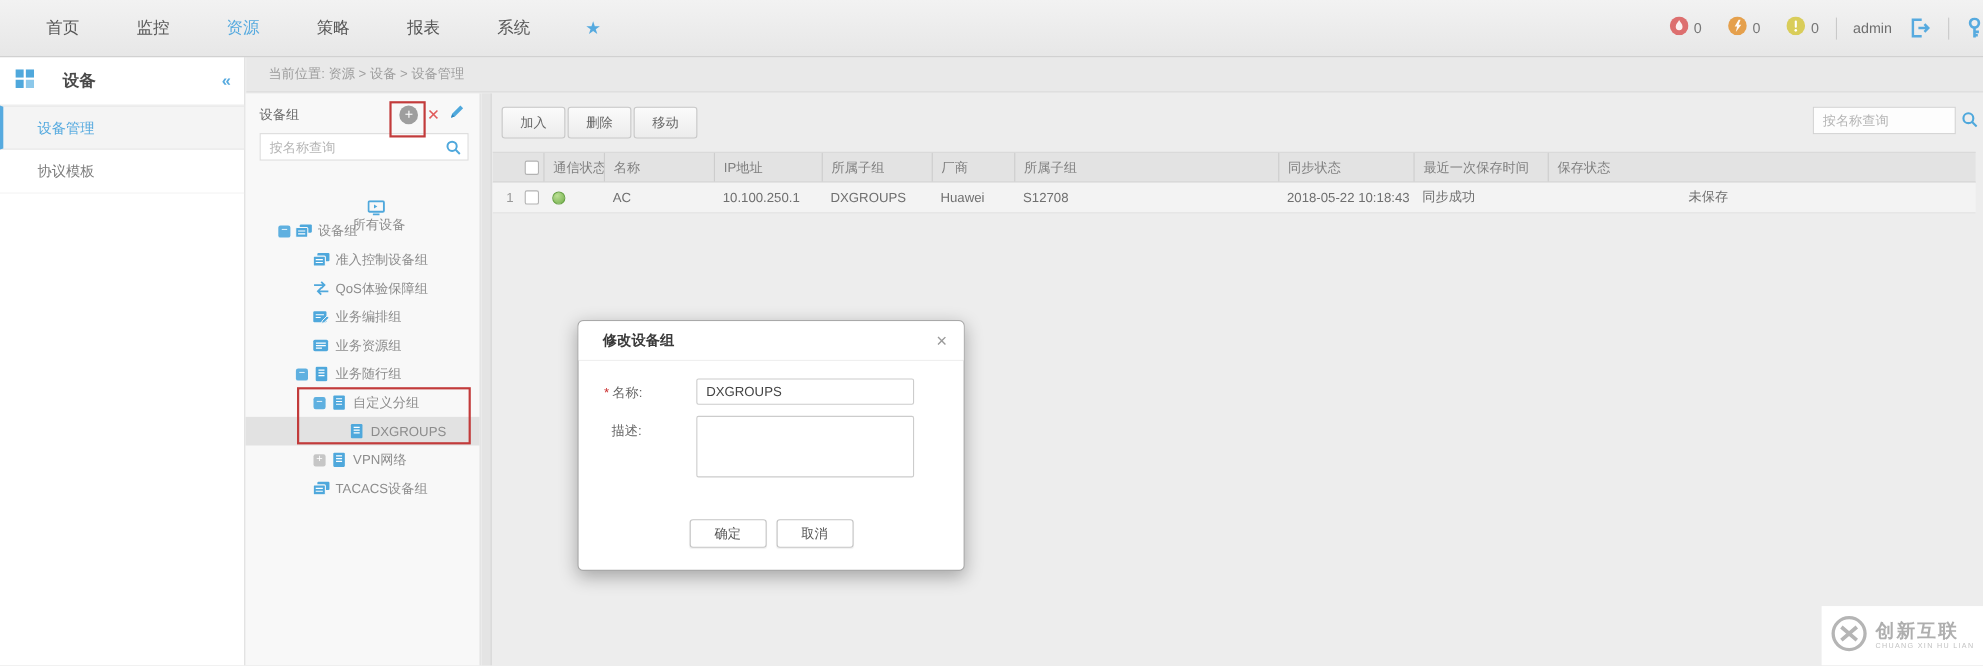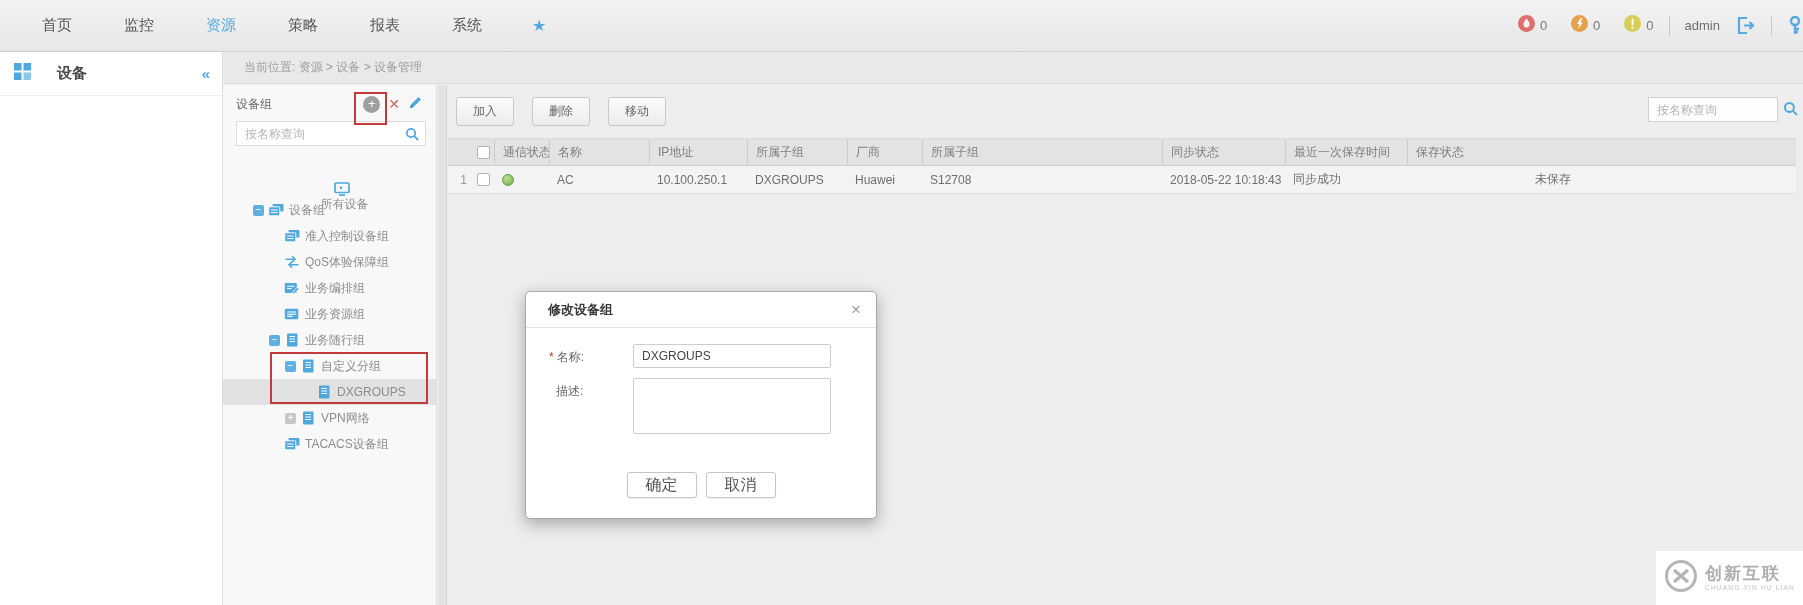--- a/index.html
+++ b/index.html
@@ -51,21 +51,21 @@
   .toggle.none{visibility:hidden}
   .tree-ico{flex:none;width:16px;height:14px;margin-right:5px}
   
   .redbox{position:absolute;border:2px solid #c23b3b;pointer-events:none;z-index:8}
   .redbox-plus{left:354px;top:92px;width:33px;height:33px}
   .redbox-tree{left:270px;top:352px;width:158px;height:52px}
   
   .splitter{position:absolute;left:438px;top:85px;width:9px;height:520px;background:#e4e4e4;border-right:1px solid #d6d6d6}
   
   .main{position:absolute;left:448px;top:85px;width:1355px;height:520px}
-  .toolbar{position:absolute;left:8px;top:12px;display:flex;gap:18px}
+  .toolbar{position:absolute;left:8px;top:12px;display:flex;gap:2px}
   .tb-btn{padding:5px 16px;font-size:12px;color:#666;background:linear-gradient(#fbfbfb,#ececec);border:1px solid #c8c8c8;border-radius:3px;cursor:pointer;font-family:inherit}
   .tb-search{position:absolute;right:25px;top:12px;width:130px;height:25px;background:#fdfdfd;border:1px solid #d2d2d2;display:flex;align-items:center}
   .tb-search input{border:0;outline:none;flex:1;height:100%;padding:0 4px 0 8px;font-size:12px;color:#888;background:transparent}
   .tb-search-mag{position:absolute;right:5px;top:16px}
   .grid{position:absolute;left:0;top:53px;width:1348px}
   .grid-row{display:grid;grid-template-columns:21px 25px 55px 100px 98px 100px 75px 240px 123px 122px 120px 1fr;height:28px;align-items:center}
   .grid-head{background:#e3e3e3;border-top:1px solid #d9d9d9;border-bottom:1px solid #cfcfcf;color:#7f7f7f;font-size:12px}
   .grid-head .cell.sep{border-left:1px solid #cdcdcd}
   .cell{padding-left:8px;overflow:hidden;white-space:nowrap;height:100%;display:flex;align-items:center}
   .body-row{background:#f3f3f3;border-bottom:1px solid #e0e0e0;color:#6f6f6f;font-size:12px}
@@ -77,21 +77,21 @@
   .dlg-head{height:36px;border-bottom:1px solid #e4e4e4;display:flex;align-items:center;padding:0 15px 0 22px;border-radius:5px 5px 0 0;background:#fff}
   .dlg-title{font-size:13px;font-weight:bold;color:#3a3a3a}
   .dlg-close{margin-left:auto;color:#9a9a9a;font-size:17px;line-height:1;cursor:pointer}
   .dlg-row{display:flex;align-items:flex-start;padding-left:23px;margin-top:16px}
   .dlg-row + .dlg-row{margin-top:10px}
   .dlg-label{width:84px;font-size:12px;color:#666;padding-top:5px}
   .req{color:#cc3333;margin-right:3px}
   .dlg-input{width:198px;height:24px;border:1px solid #ccc;border-radius:2px;font-size:12px;color:#444;padding:0 8px;outline:none;font-family:inherit}
   .dlg-textarea{width:198px;height:56px;border:1px solid #ccc;border-radius:2px;font-size:12px;color:#444;padding:4px 8px;outline:none;resize:none;font-family:inherit}
   .dlg-footer{position:absolute;left:0;bottom:20px;width:100%;display:flex;justify-content:center;gap:9px}
-  .dlg-btn{width:70px;height:26px;background:#fff;border:1px solid #c5c5c5;border-radius:3px;font-size:16px;color:#555;cursor:pointer;font-family:inherit;box-shadow:0 1px 1px rgba(0,0,0,.06)}
+  .dlg-btn{width:70px;height:26px;background:#fff;border:1px solid #c5c5c5;border-radius:3px;font-size:12px;color:#555;cursor:pointer;font-family:inherit;box-shadow:0 1px 1px rgba(0,0,0,.06)}
   
   .watermark{position:absolute;left:1656px;top:551px;width:147px;height:54px;background:#fff;display:flex;align-items:center;justify-content:center;gap:7px;z-index:3}
   .wm-text-zh{font-size:17px;font-weight:bold;color:#aeaeae;letter-spacing:2px;line-height:1.1}
   .wm-text-en{font-size:6.5px;color:#c2c2c2;letter-spacing:1.2px}
   .edge-icon{position:absolute;left:1794px;top:17px;width:14px;overflow:hidden}
 </style>
 </head>
 <body>
 
 <header class="topbar">
@@ -161,20 +161,24 @@
       <svg width="17" height="17" viewBox="0 0 17 17">
           <rect x="0" y="0" width="7.5" height="7.5" fill="#4fa8dc"></rect>
           <rect x="9.5" y="0" width="7.5" height="7.5" fill="#4fa8dc"></rect>
           <rect x="0" y="9.5" width="7.5" height="7.5" fill="#4fa8dc"></rect>
           <rect x="9.5" y="9.5" width="7.5" height="7.5" fill="#8cc8ea"></rect>
         </svg>
     </span>
     <span class="sidebar-title">设备</span>
     <span class="collapse">«</span>
   </div>
+  <div>
+      <div class="side-item active">设备管理</div>
+      <div class="side-item">协议模板</div>
+    </div>
 </aside>
 
 <div class="breadcrumb">当前位置: 资源 &gt; 设备 &gt; 设备管理</div>
 
 <section class="tree-panel">
   <div class="tree-head">
     <span class="tree-title">设备组</span>
     <span class="tree-icons">
       <span class="icon-plus-circle">+</span>
       <span class="icon-x">✕</span>

